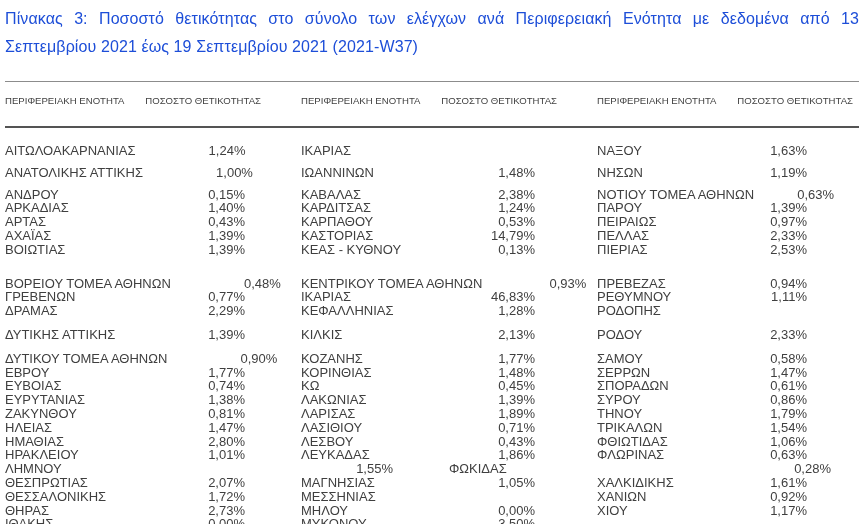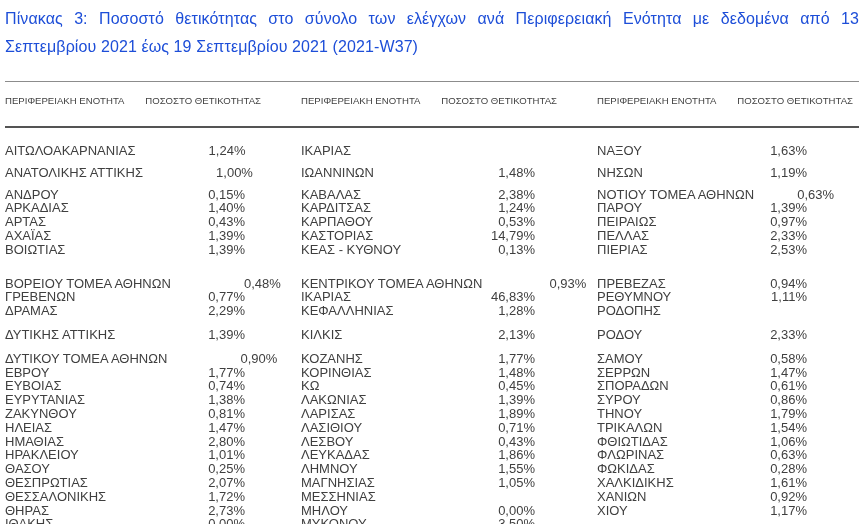--- a/index.html
+++ b/index.html
@@ -344,24 +344,20 @@
           <div class="name">ΛΕΥΚΑΔΑΣ</div>
           <div class="val">1,86%</div>
         </div>
         <div class="pair">
           <div class="name">ΦΛΩΡΙΝΑΣ</div>
           <div class="val">0,63%</div>
         </div>
       </div>
       <div class="trow">
         <div class="pair">
-          <div class="name">ΘΑΣΟΥ</div>
-          <div class="val">0,25%</div>
-        </div>
-        <div class="pair">
           <div class="name">ΛΗΜΝΟΥ</div>
           <div class="val">1,55%</div>
         </div>
         <div class="pair">
           <div class="name">ΦΩΚΙΔΑΣ</div>
           <div class="val">0,28%</div>
         </div>
       </div>
       <div class="trow">
         <div class="pair">

